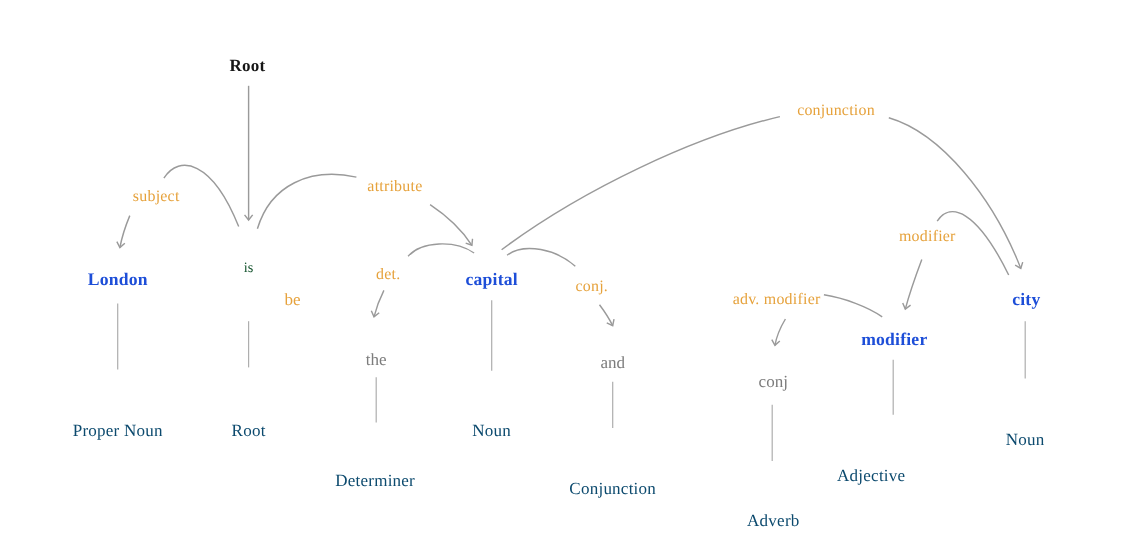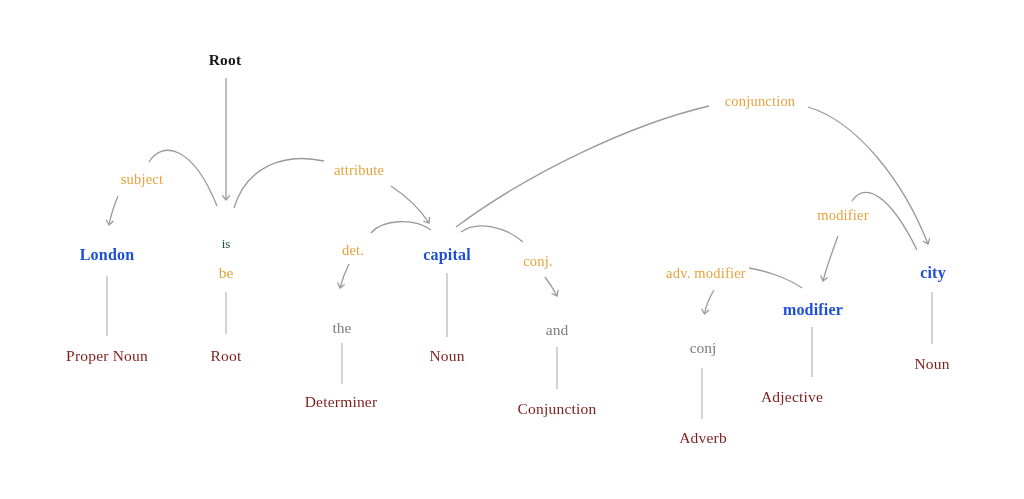--- a/index.html
+++ b/index.html
@@ -14,22 +14,22 @@
   .txt{
     position:absolute;
     transform:translate(-50%,-50%);
     white-space:nowrap;
     line-height:1;
   }
   .root{font-size:15.5px;font-weight:700;color:#161616;letter-spacing:.2px;}
   .word{font-size:16px;font-weight:700;color:#1d4ed8;letter-spacing:.2px;}
   .func{font-size:13px;font-weight:400;color:#14532d;}
   .func-light{font-size:15.5px;font-weight:400;color:#7c7c7c;}
-  .lemma{font-size:15.5px;font-weight:400;color:#e6a23c;}
-  .pos{font-size:15.5px;font-weight:400;color:#7f1d1d;letter-spacing:.2px;}
+  .lemma{font-size:15.5px;font-weight:400;color:#e6a23c;margin-left:40px;}
+  .pos{font-size:15.5px;font-weight:400;color:#0c4a6e;letter-spacing:.2px;margin-top:36px;}
   .rel{font-size:14.5px;font-weight:400;color:#e6a23c;letter-spacing:.2px;}
 </style>
 </head>
 <body>
 
 <div class="stage">
 
   <svg class="arcs" width="1024" height="499" viewBox="0 0 1024 499" fill="none" xmlns="http://www.w3.org/2000/svg">
     <defs>
       <marker id="arrow" markerWidth="9" markerHeight="9" refX="5.5" refY="4.5" orient="auto" markerUnits="userSpaceOnUse">

